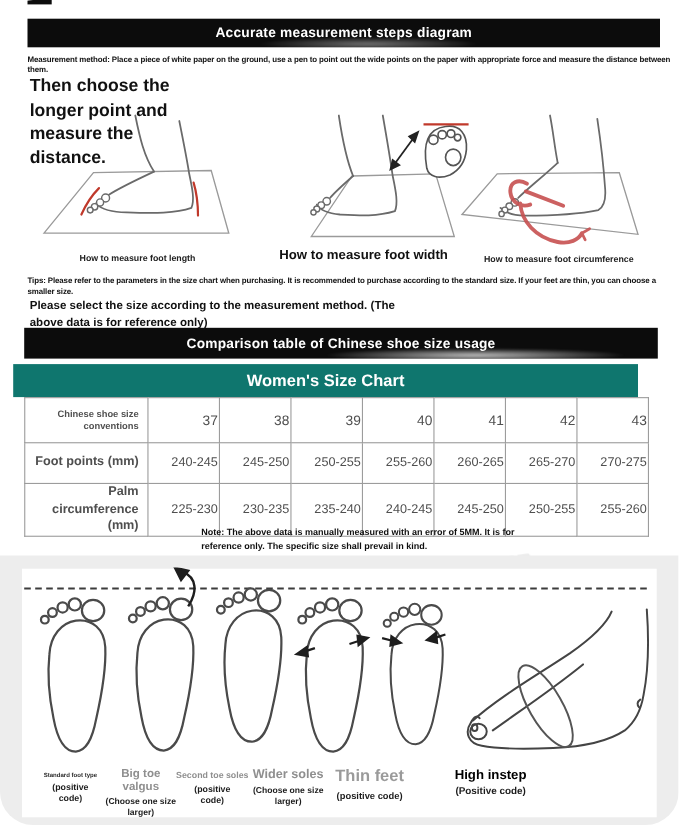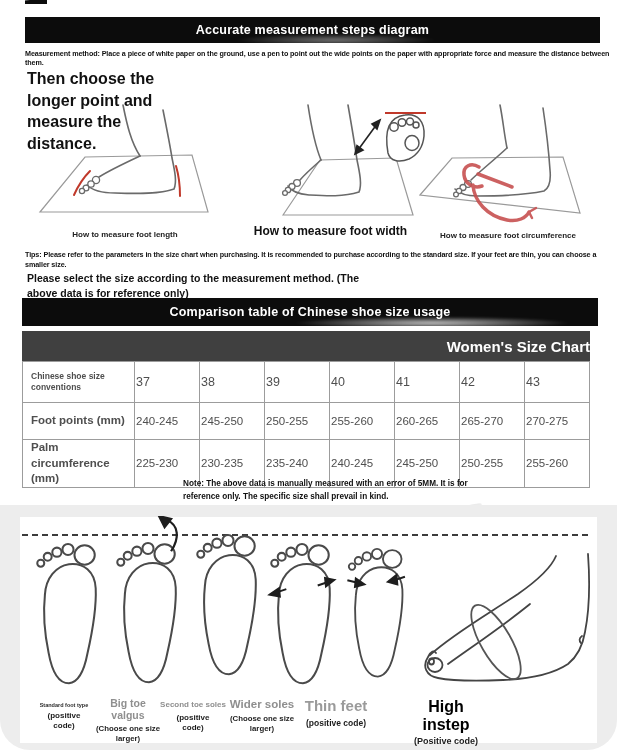--- a/index.html
+++ b/index.html
@@ -19,24 +19,24 @@
   
   .method{left:25px;top:49px;width:588px;font-size:7.2px;font-weight:700;line-height:1.3;letter-spacing:-.1px;color:#111;}
   .longer{left:27px;top:68px;width:128px;font-size:16px;font-weight:700;line-height:1.35;color:#111;}
   .caption{position:absolute;text-align:center;font-weight:700;color:#222;}
   .c1{left:30px;top:230px;width:190px;font-size:8px;}
   .c2{left:238px;top:224px;width:185px;font-size:12px;color:#111;}
   .c3{left:418px;top:231px;width:180px;font-size:8px;}
   .tips{left:25px;top:250px;width:582px;font-size:7.2px;font-weight:700;line-height:1.35;letter-spacing:-.1px;color:#111;}
   .select{left:27px;top:271px;width:350px;font-size:10.5px;font-weight:700;line-height:1.4;color:#111;}
   
-  .chart-header{left:22px;top:331px;width:568px;height:30px;background:#404040;color:#fff;display:flex;
-                align-items:center;justify-content:flex-end;font-weight:700;font-size:15px;}
+  .chart-header{left:12px;top:331px;width:568px;height:30px;background:#0f766e;color:#fff;display:flex;
+                align-items:center;justify-content:center;font-weight:700;font-size:15px;}
   table.size{position:absolute;left:22px;top:361px;width:568px;border-collapse:collapse;background:#fff;}
-  table.size td{border:1px solid #9c9c9c;text-align:left;vertical-align:middle;color:#4f4f4f;margin-top:16px;}
+  table.size td{border:1px solid #9c9c9c;text-align:right;vertical-align:middle;color:#4f4f4f;margin-top:16px;}
   td.rowhead{font-size:8.5px;font-weight:700;color:#3f3f3f;padding:0 8px;line-height:1.35;}
   tr.hdr td{height:38px;}
   tr.val td{height:34px;font-size:11.5px;}
   tr.hdr td.num{font-size:12.5px;}
   .note{left:183px;top:477px;width:300px;font-size:8.2px;font-weight:700;line-height:1.6;color:#0f0f0f;}
   
   .bottom{left:0;top:505px;width:617px;height:245px;background:#ededed;}
   .panel{left:20px;top:517px;width:577px;height:226px;background:#ffffff;}
   .dash{left:22px;top:534px;width:566px;height:0;border-top:2px dashed #3c3c3c;}
   .ft-label{position:absolute;text-align:center;}
@@ -267,17 +267,17 @@
   </div>
   <div class="ft-label" style="left:228px;top:698px;width:68px">
     <div class="ft-name" style="font-size:11.5px">Wider soles</div>
     <div class="ft-note" style="width:66px;font-size:7.8px">(Choose one size larger)</div>
   </div>
   <div class="ft-label" style="left:300px;top:698px;width:72px">
     <div class="ft-name" style="font-size:15px;color:#9a9a9a">Thin feet</div>
     <div class="ft-note" style="font-size:8.5px;white-space:nowrap">(positive code)</div>
   </div>
   <div class="ft-label" style="left:404px;top:698px;width:84px">
-    <div class="ft-name" style="font-size:16px;color:#000">High instep</div>
+    <div class="ft-name" style="font-size:12px;color:#000">High instep</div>
     <div class="ft-note" style="font-size:9px;white-space:nowrap">(Positive code)</div>
   </div>
 
 </div>
 
 </body></html>

